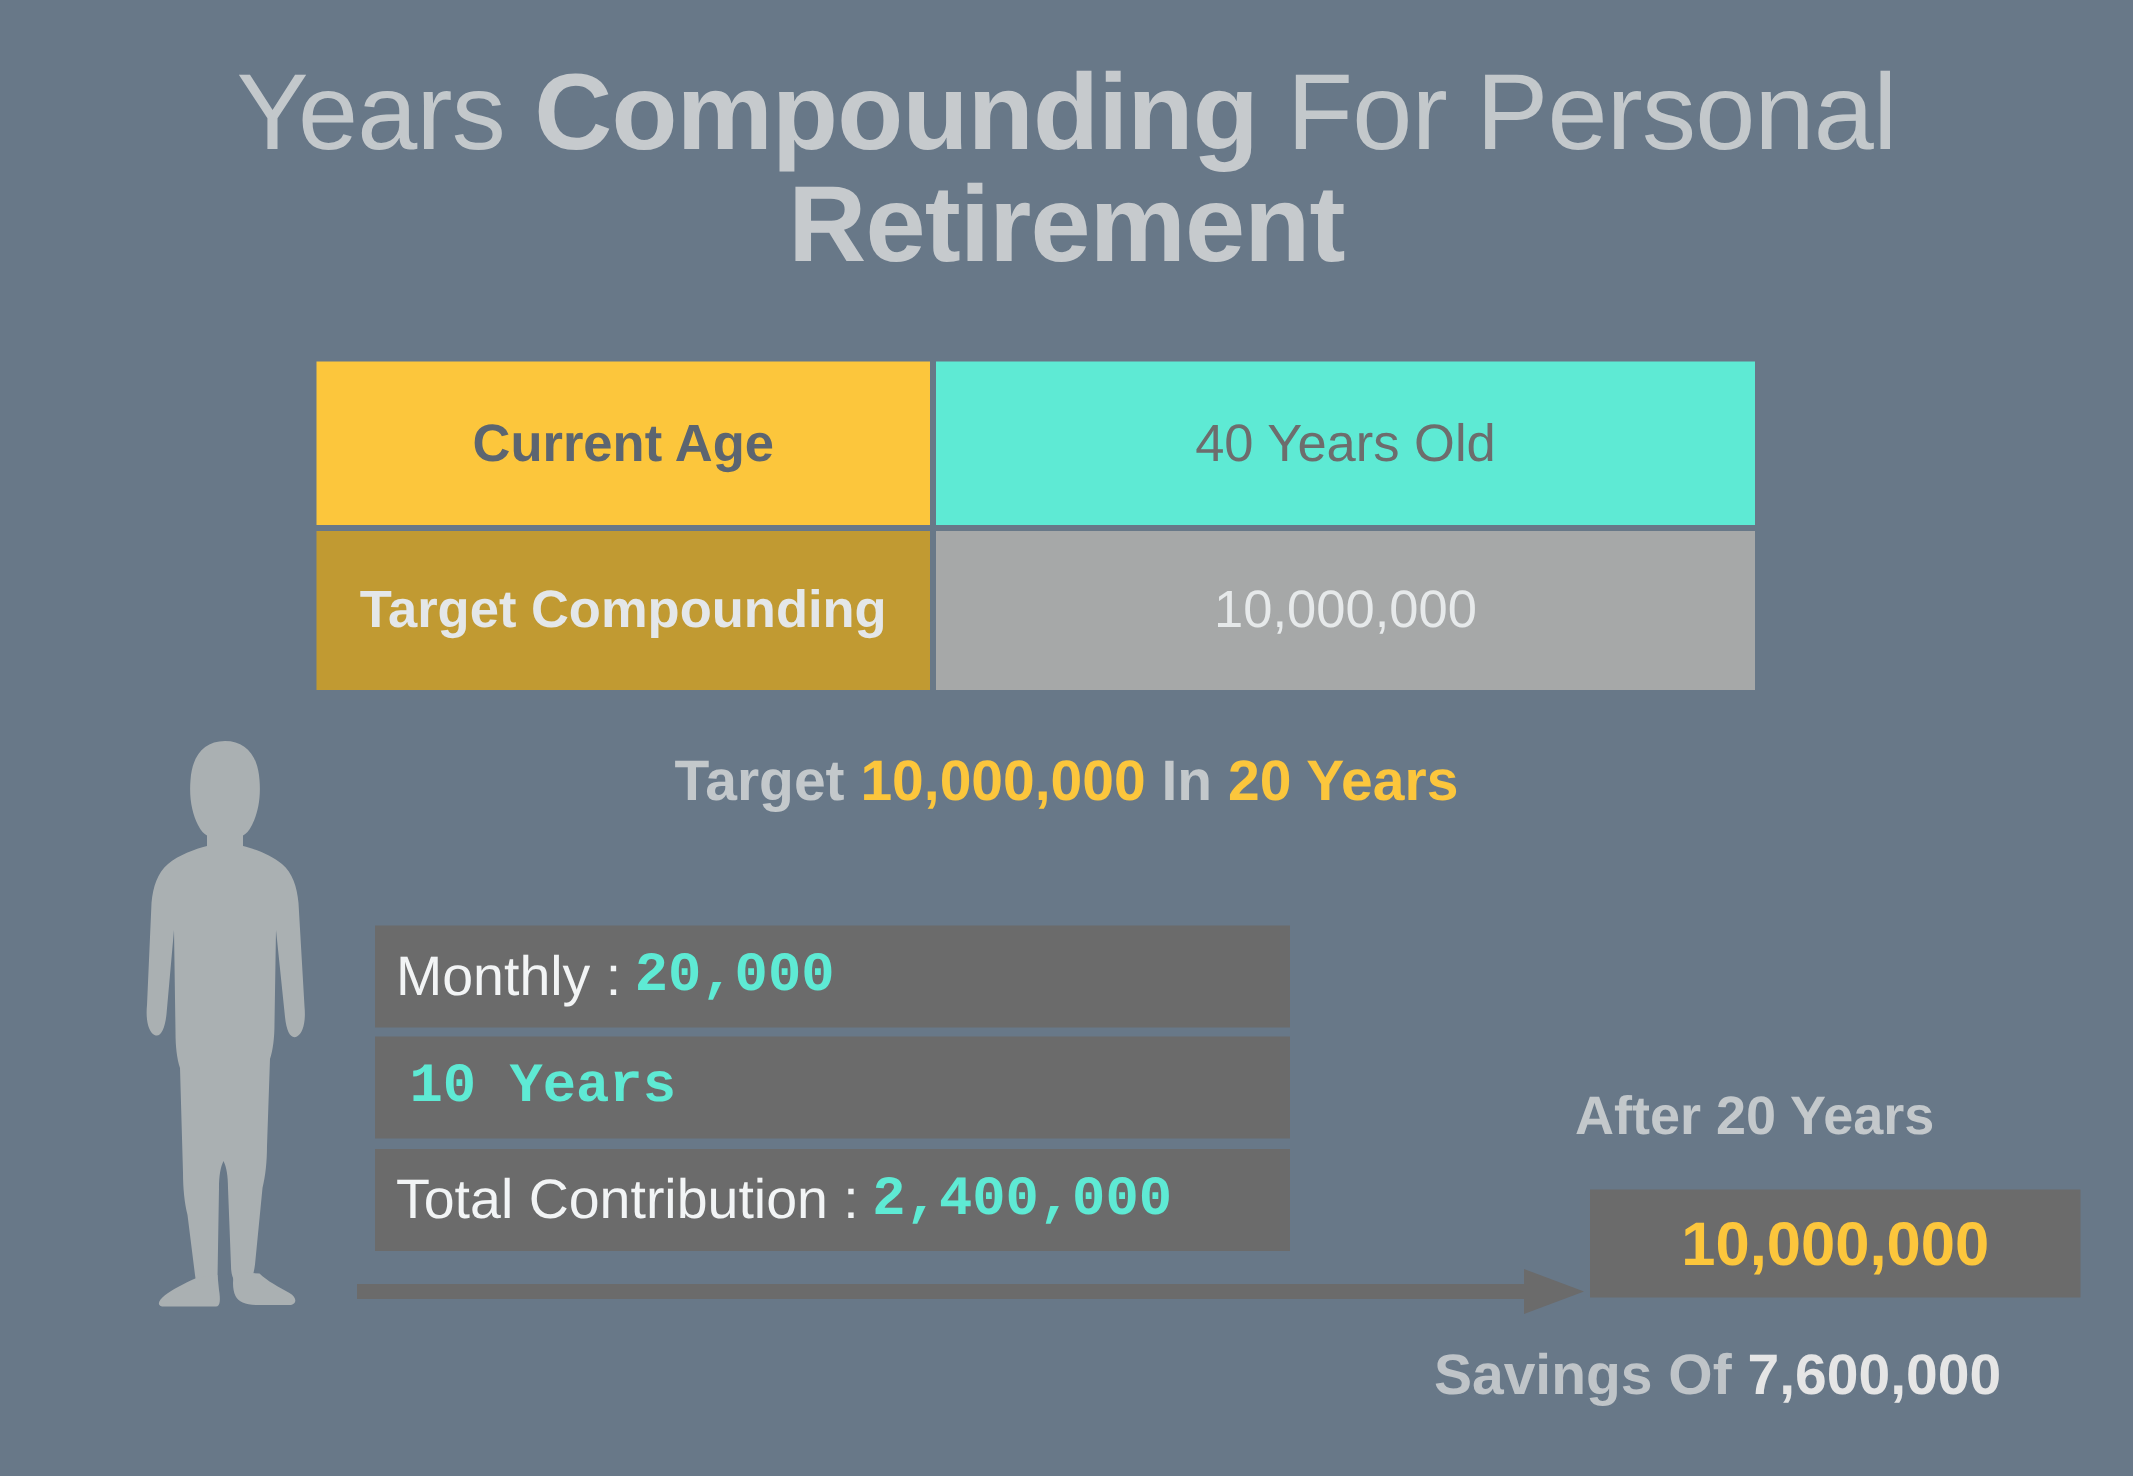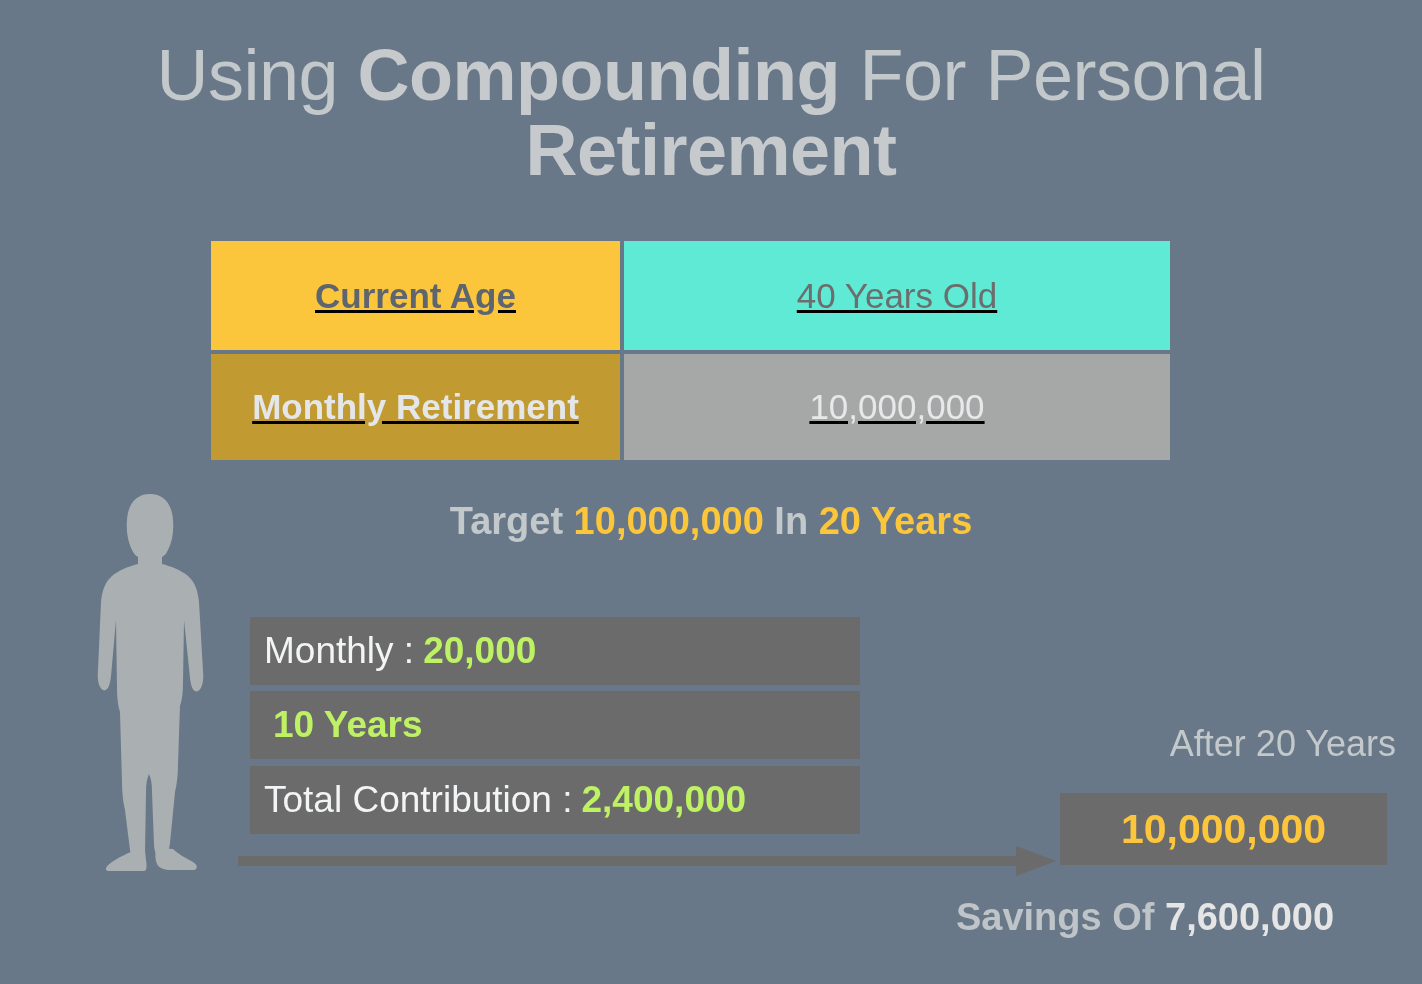--- a/index.html
+++ b/index.html
@@ -40,21 +40,20 @@
     position: absolute;
     left: 211px;
     top: 241px;
     width: 959px;
     height: 219px;
   }
   .tbl-row {
     display: flex;
     width: 100%;
     box-sizing: border-box;
-    text-decoration: underline;
   }
   .tbl-row.r1 { height: 109px; }
   .tbl-row.r2 { height: 106px; margin-top: 4px; }
   .tbl-cell {
     display: flex;
     align-items: center;
     justify-content: center;
     box-sizing: border-box;
     font-size: 35px;
     font-weight: 700;
@@ -108,42 +107,43 @@
   #detail-bar-1 { top: 691px; }
   #detail-bar-2 { top: 766px; }
   .detail-bar .d-label {
     font-size: 37px;
     font-weight: 300;
     color: #f2f4f5;
   }
   .detail-bar .d-value {
     font-size: 37px;
     font-weight: 700;
-    color: #bef264;
+    color: #5eead4;
     margin-left: 9px;
+    font-family: Liberation Mono, monospace;
   }
 
   
   #progress-arrow {
     position: absolute;
     left: 238px;
     top: 845px;
     width: 818px;
     height: 32px;
   }
 
   
   #after-label {
     position: absolute;
     left: 1050px;
     top: 723px;
     width: 346px;
-    text-align: right;
+    text-align: left;
     font-size: 36px;
-    font-weight: 400;
+    font-weight: 700;
     color: #c3c8cb;
     white-space: nowrap;
   }
   #after-box {
     position: absolute;
     left: 1060px;
     top: 793px;
     width: 327px;
     height: 72px;
     background: #6b6b6b;
@@ -169,31 +169,31 @@
     font-weight: 700;
     white-space: nowrap;
     color: #bfc4c8;
   }
   #savings-footer .s-amount { color: #e5e5e5; }
 </style>
 </head>
 <body>
 
 <div id="title-block">
-  <span class="tline"><span class="light">Using </span><span class="bold">Compounding</span><span class="light"> For Personal</span></span>
+  <span class="tline"><span class="light">Years </span><span class="bold">Compounding</span><span class="light"> For Personal</span></span>
   <span class="tline bold">Retirement</span>
 </div>
 
 <div id="info-table">
   <div class="tbl-row r1">
     <div class="tbl-cell label">Current Age</div>
     <div class="tbl-cell value">40 Years Old</div>
   </div>
   <div class="tbl-row r2">
-    <div class="tbl-cell label">Monthly Retirement</div>
+    <div class="tbl-cell label">Target Compounding</div>
     <div class="tbl-cell value">10,000,000</div>
   </div>
 </div>
 
 <div id="target-headline"><span>Target </span><span class="hl">10,000,000</span><span> In </span><span class="hl">20 Years</span></div>
 
 <div id="person-figure">
   <svg width="130" height="380" viewBox="0 0 130 380" xmlns="http://www.w3.org/2000/svg">
     <g fill="#aab0b2">
       <path d="M64 2 C50 2 42 12 41 28 C40 40 42 50 46 58 C48 62 50 64 52 65 L52 72 C44 74 33 78 26 84 C19 90 16 99 15 110 L12 178 C11 188 13 196 17 198 C21 200 24 194 25 184 L30 128 L31 196 C31 206 32 214 34 220 L36 290 C36 300 37 310 39 318 L44 358 C45 366 47 371 51 372 C56 373 59 369 59 361 L60 300 C60 292 61 286 63 282 C65 286 66 292 66 300 L68 352 C68 360 71 365 76 365 C81 364 83 359 84 351 L89 300 C91 292 92 282 92 272 L94 214 C96 208 97 200 97 190 L98 128 L104 186 C105 196 108 201 112 199 C116 197 118 189 117 179 L113 110 C112 99 109 90 102 84 C95 78 84 74 76 72 L76 65 C78 64 80 62 82 58 C86 50 88 40 87 28 C86 12 78 2 64 2 Z"></path>

